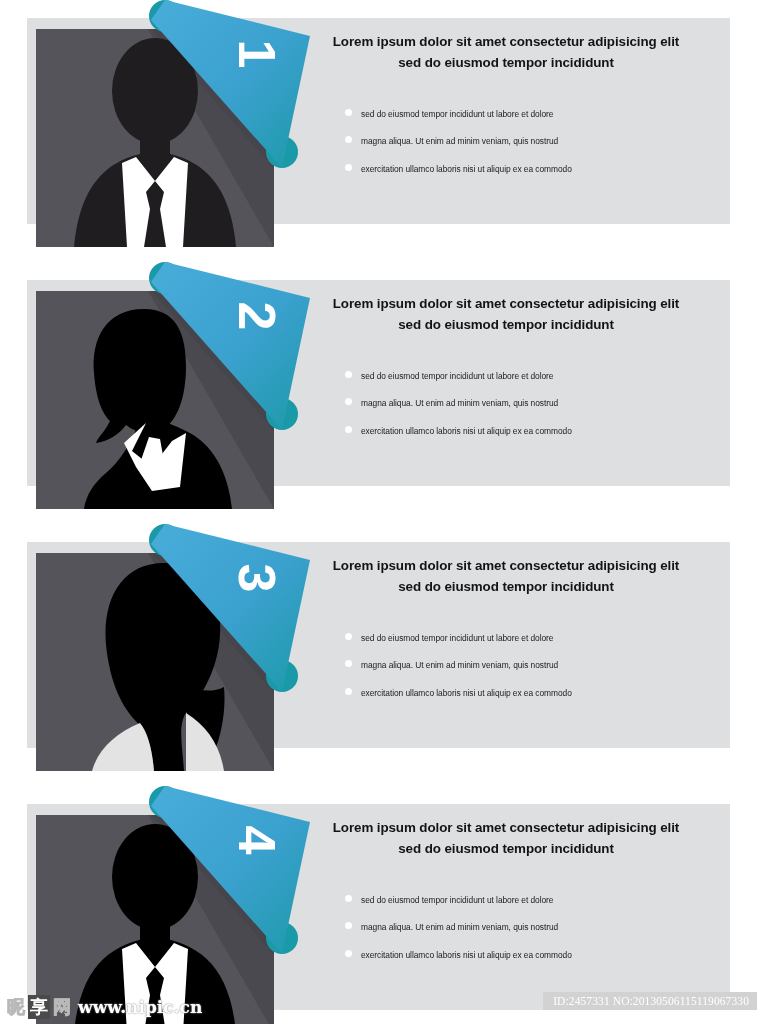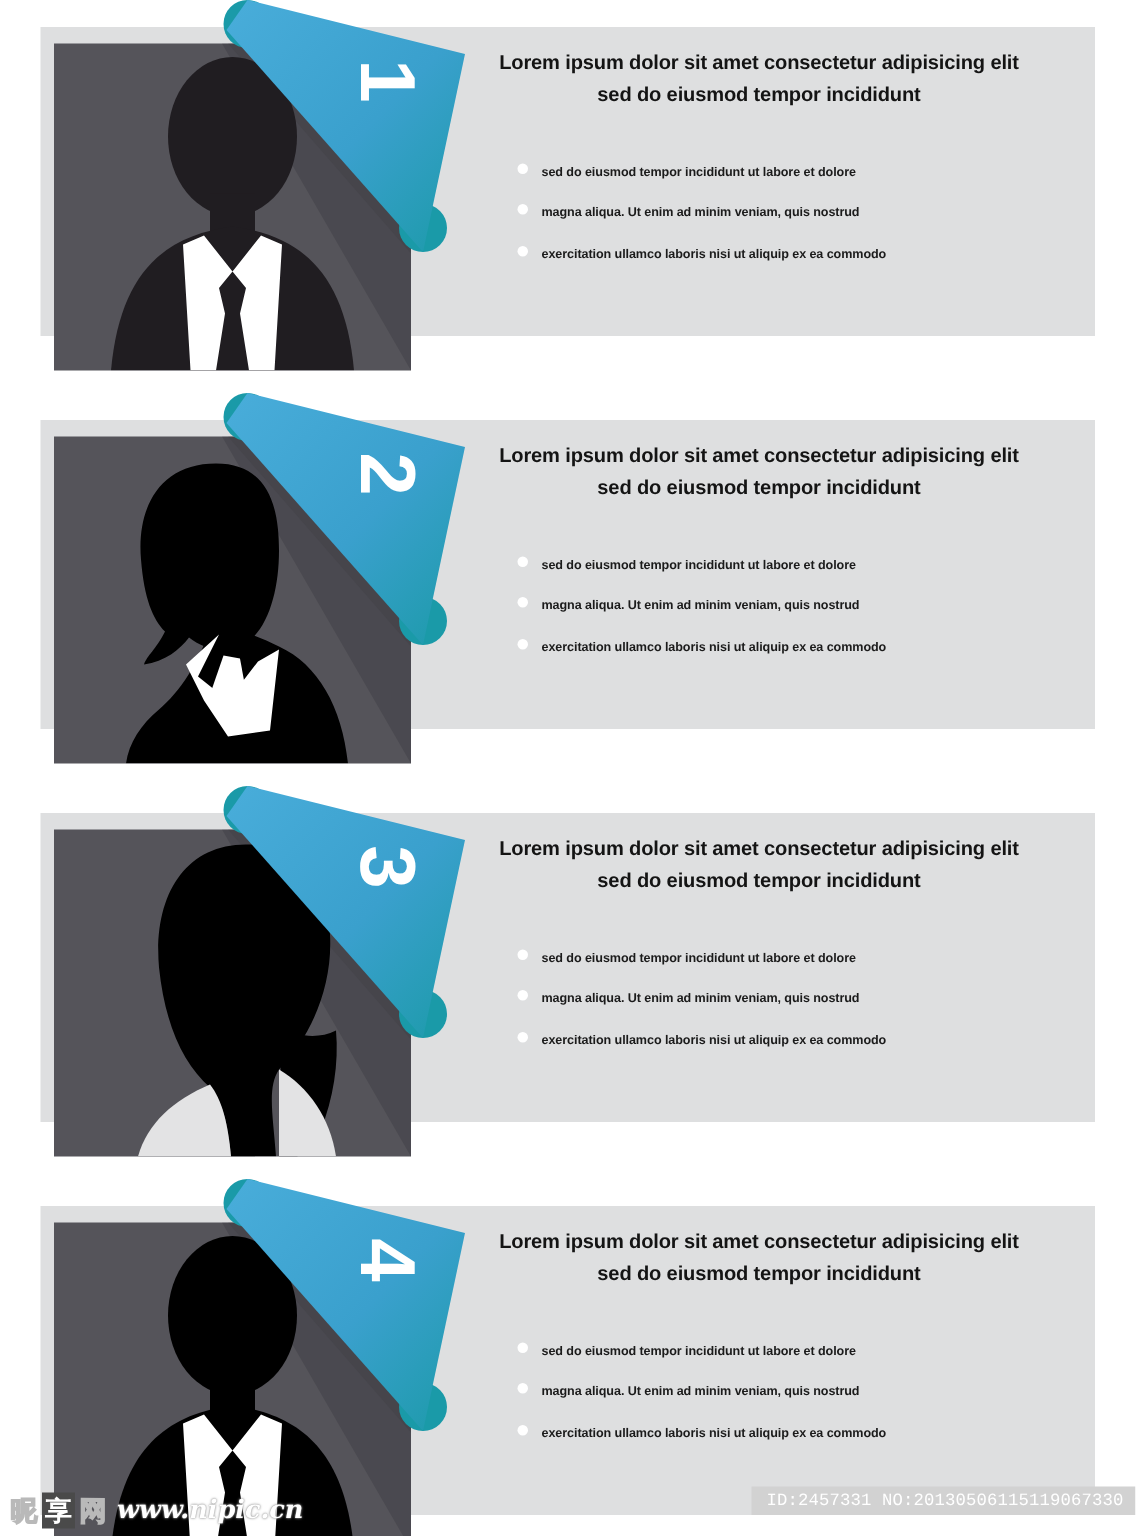--- a/index.html
+++ b/index.html
@@ -53,21 +53,21 @@
   }
   .bullets{
     list-style:none;margin:0;padding:0;
     position:absolute;left:45px;top:78px;width:370px;
   }
   .bullets li{
     position:relative;
     padding-left:16px;
     margin-bottom:19px;
     font-size:8.4px;
-    font-weight:700;
+    font-weight:400;
     color:#1b1b1b;
     letter-spacing:-0.05px;
     line-height:1;
   }
   .bullets li .dot{
     position:absolute;left:0;top:-1px;
     width:7px;height:7px;border-radius:50%;
     background:#ffffff;
   }
 
@@ -86,30 +86,30 @@
     -webkit-text-stroke:1px #b9b9b9;
     padding:0 1px;
   }
   .wm-cn span.boxed{
     background:#4a4a4a;color:#ffffff;-webkit-text-stroke:0;
     padding:0 2px;
   }
   .wm-url{
     margin-left:6px;
     font-family:"DejaVu Serif",serif;
-    font-style:italic;font-weight:700;font-size:17px;
+    font-weight:700;font-size:17px;
     color:#ffffff;
     text-shadow:0 0 1px #9a9a9a, 0 0 2px #9a9a9a;
   }
   .idbadge{
     position:absolute;right:0;bottom:14px;
     background:#d2d2d2;
     color:#ffffff;
     font-size:11.5px;
-    font-family:Liberation Mono, monospace;
+    font-family:Liberation Serif, serif;
     padding:3px 8px 3px 10px;
     letter-spacing:0.1px;
     white-space:nowrap;
   }
 </style>
 </head>
 <body>
 
 <div id="stage">
 

